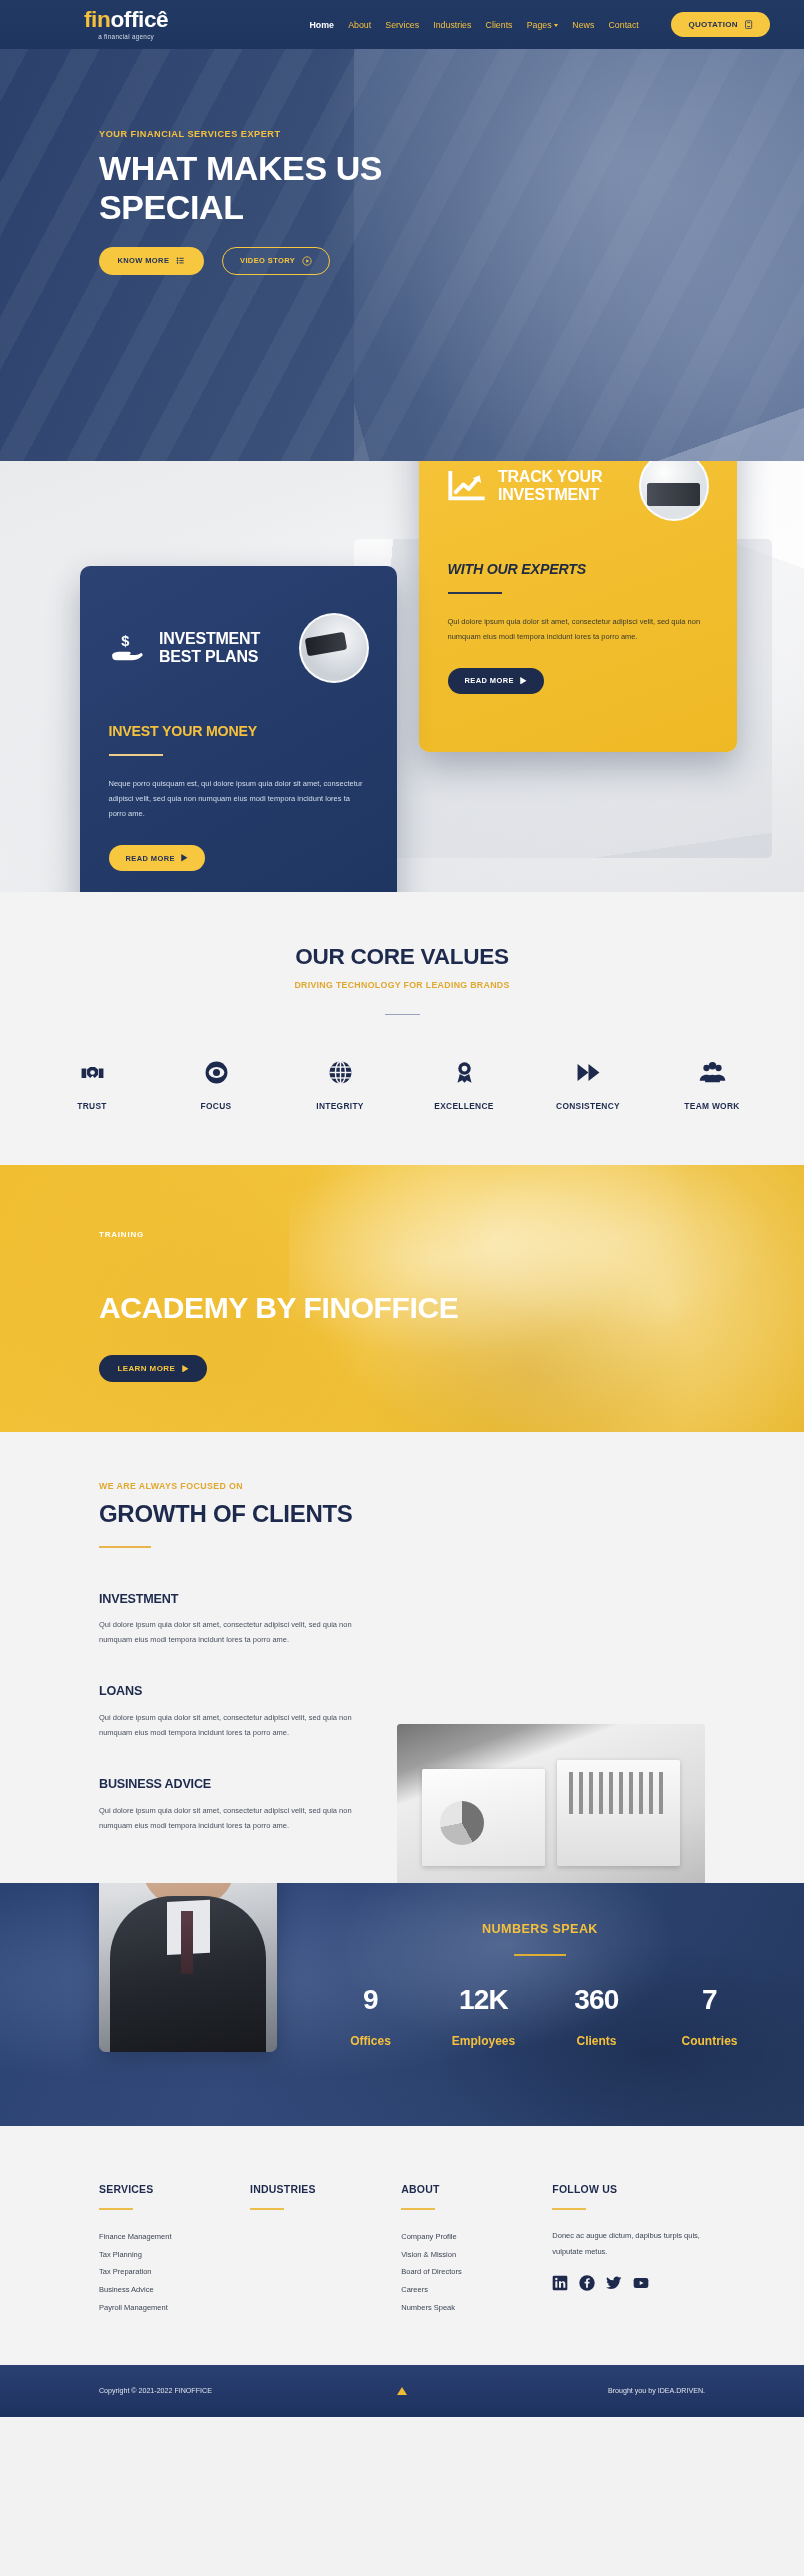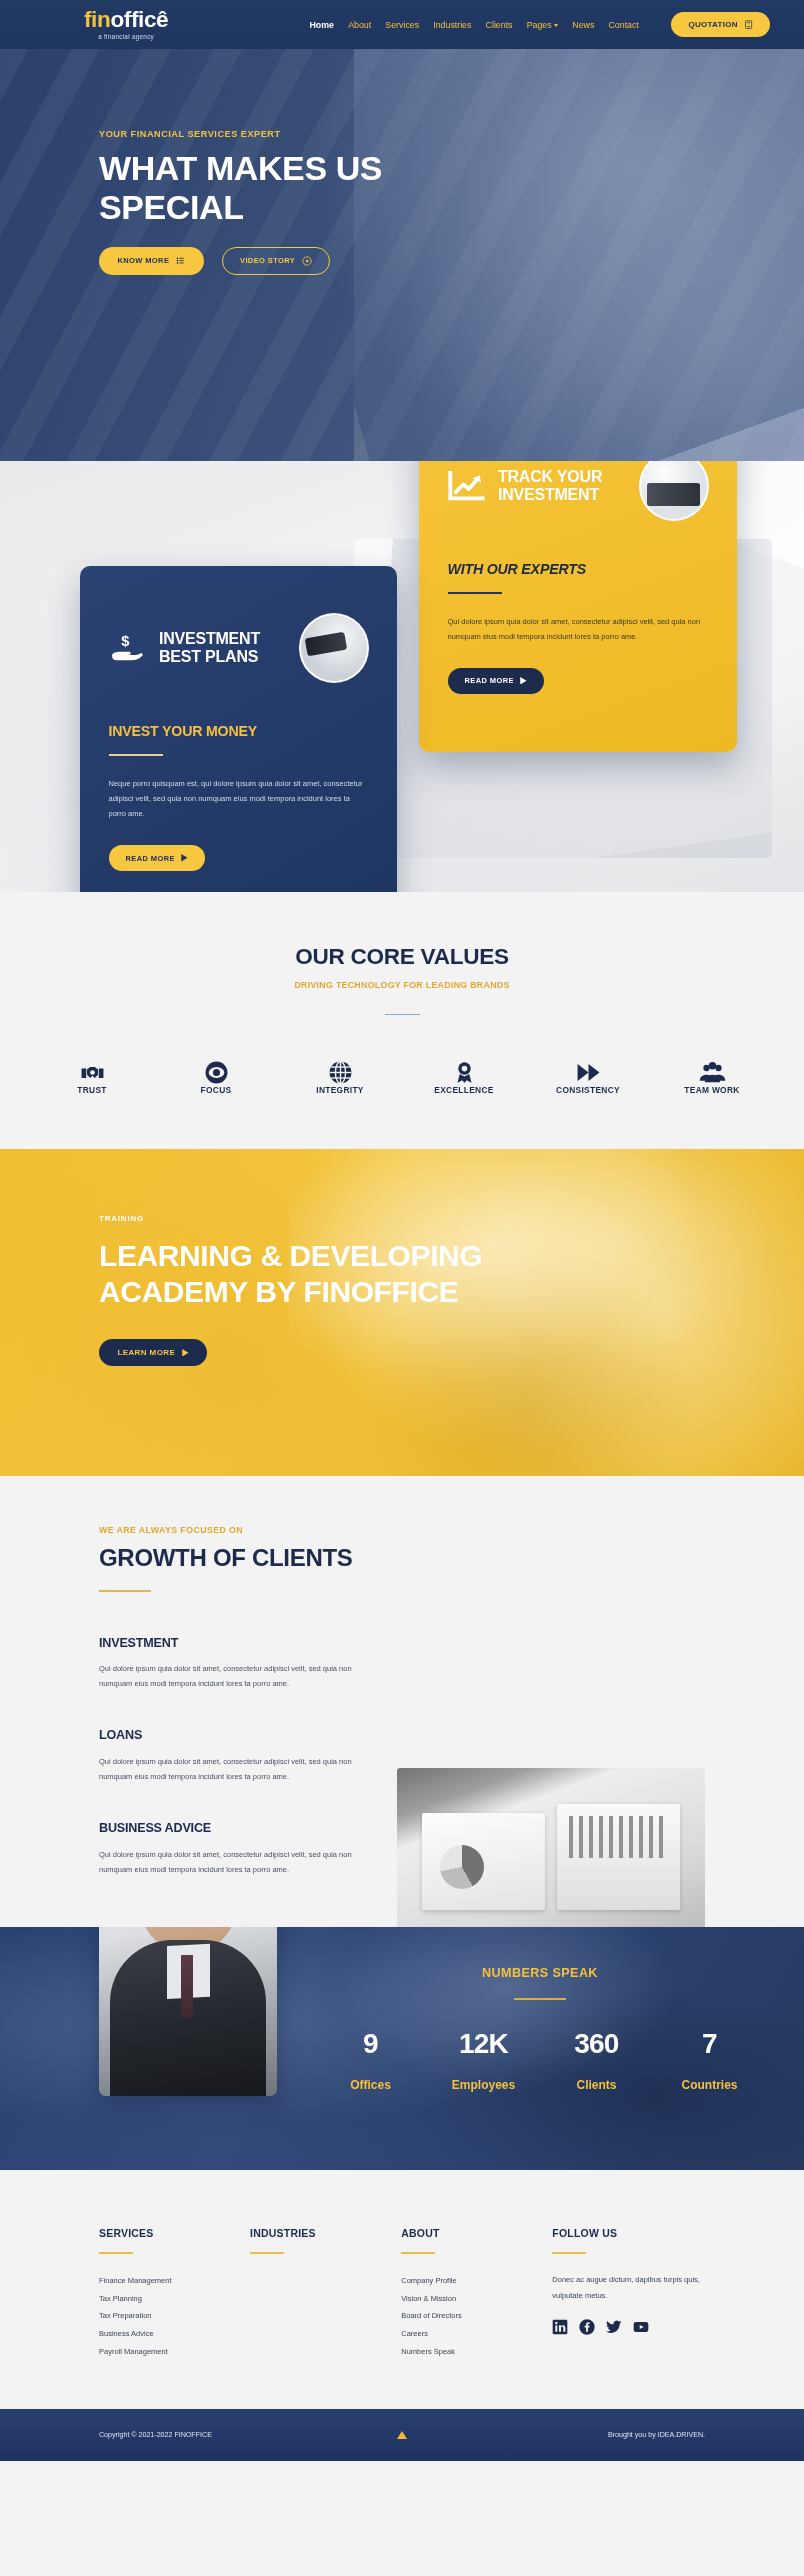--- a/index.html
+++ b/index.html
@@ -132,25 +132,25 @@
     letter-spacing:0.4px; border:none; border-radius:13.4px; padding:8.4px 17px;
     display:inline-flex; align-items:center; gap:5.9px; cursor:pointer;
   }
 
   
   .values { background:#f3f3f3; padding:52px 0 54px; text-align:center; }
   .sec-title { font-size:22.6px; font-weight:bold; color:#1d2a4d; letter-spacing:-0.3px; }
   .sec-sub { font-size:8.8px; font-weight:bold; color:#e0a82e; letter-spacing:0.3px; margin-top:10px; }
   .sec-rule { width:35px; height:1.7px; background:#93a2bd; margin:23.5px auto 0; }
   .values-row { display:flex; justify-content:center; gap:49px; margin-top:45px; }
-  .value { width:75px; display:flex; flex-direction:column; align-items:center; gap:0;justify-content:space-between; }
+  .value { width:75px; display:flex; flex-direction:column; align-items:center; gap:16px;justify-content:space-between; }
   .value-label { font-size:8.4px; font-weight:bold; color:#1d2a4d; letter-spacing:0.3px; }
 
   
-  .training { position:relative; height:327px; overflow:hidden; background:#f0bd2f; }
+  .training { position:relative; height:267px; overflow:hidden; background:#f0bd2f; }
   .training-bg {
     position:absolute; inset:0;
     background:
       radial-gradient(circle at 62% 30%, rgba(255,246,215,.55), transparent 38%),
       radial-gradient(circle at 83% 52%, rgba(255,250,230,.45), transparent 32%),
       radial-gradient(circle at 30% 70%, rgba(235,180,40,.5), transparent 45%),
       linear-gradient(120deg,#f1be31 0%,#f3c63f 40%,#e8b526 100%);
   }
   .training-bg:after{
     content:''; position:absolute; right:2%; top:0; width:62%; height:100%;
@@ -448,21 +448,21 @@
         <div class="value-label">TEAM WORK</div>
       </div>
     </div>
   </section>
 
   <section class="training">
     <div class="training-bg"></div>
     <div class="training-inner">
       <div class="training-eyebrow">TRAINING</div>
       <h2 class="training-title">
-        <span>LEARNING &amp; DEVELOPING</span><br>
+        <br>
         <span>ACADEMY BY FINOFFICE</span>
       </h2>
       <button class="btn-learn">
         <span>LEARN MORE</span>
         <svg width="6.7" height="7.5" viewBox="0 0 10 12">
             <polygon points="0,0 10,6 0,12" fill="#f7c740"></polygon>
           </svg>
       </button>
     </div>
   </section>

